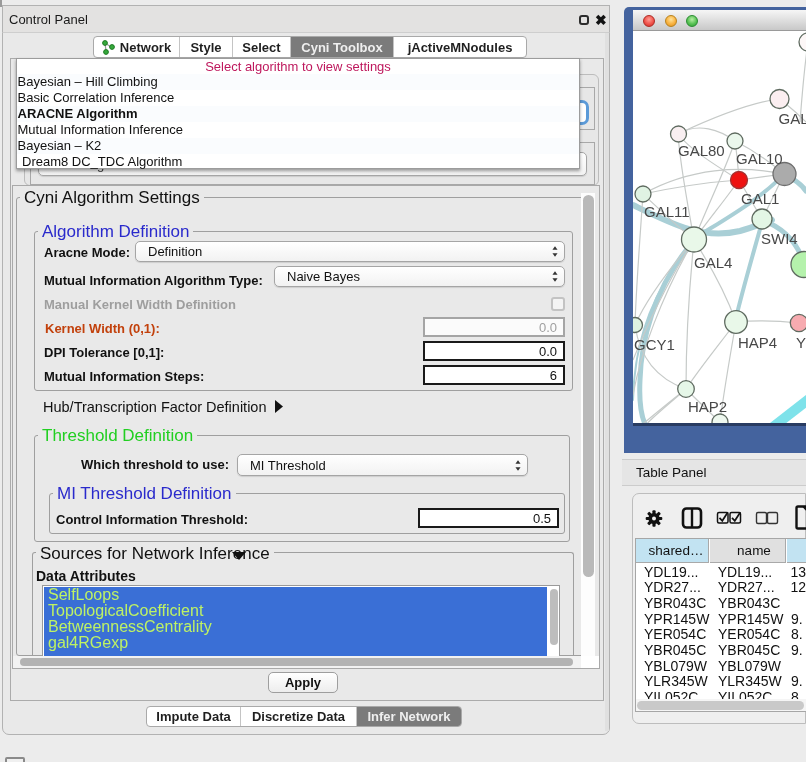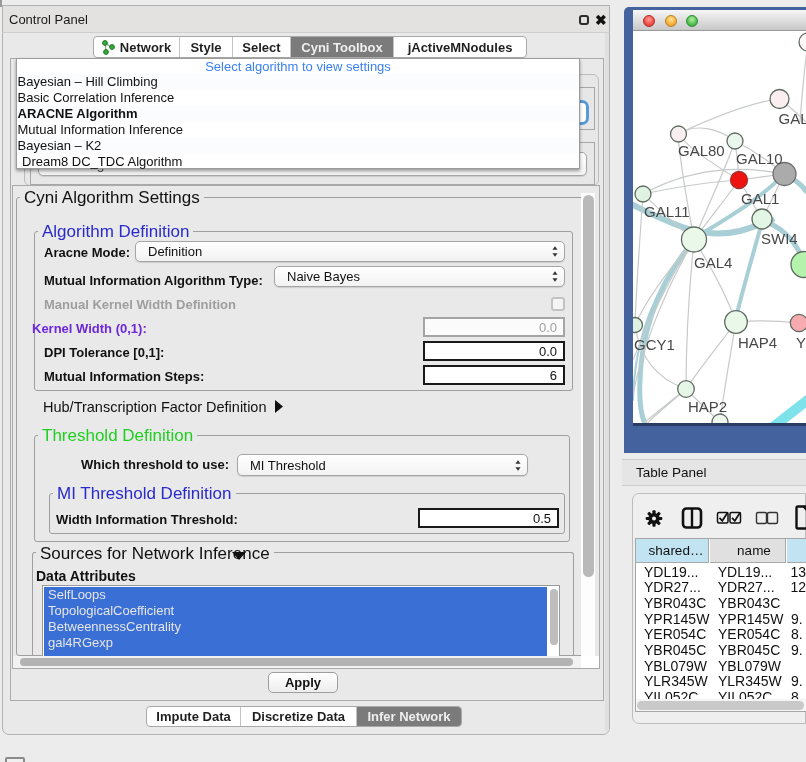--- a/index.html
+++ b/index.html
@@ -49,21 +49,21 @@
 
 <div class="abs" style="left:24px;top:74px;width:575px;height:112px;background:#e7e7e7;border:1px solid #bcbcbc;border-radius:6px"></div>
 <div class="abs" style="left:30px;top:87px;width:565px;height:43px;border:1px solid #a8a8a8"></div>
 <div class="abs" style="left:38px;top:100px;width:551px;height:25px;background:#fff;border:3px solid #5b9ad8;border-radius:7px"></div>
 <div class="abs" style="left:30px;top:142px;width:565px;height:43px;border:1px solid #a8a8a8"></div>
 <div class="combo" style="left:38px;top:152px;width:549px;height:24px">
     <span class="tx" style="left:58px;color:#333">galfiltered.sif default node</span>
   </div>
 
 <div class="abs" style="left:16px;top:58px;width:564px;height:111px;background:#fff;border:1px solid #9c9c9c;box-shadow:0 2px 3px rgba(40,40,40,.45)">
-  <div style="height:15px;text-align:center;color:#3b82f6;line-height:15px">Select algorithm to view settings</div>
+  <div style="height:15px;text-align:center;color:#be185d;line-height:15px">Select algorithm to view settings</div>
   <div style="height:16px;line-height:16px;padding-left:0.5px;background:#fafcfe">Bayesian – Hill Climbing</div>
   <div style="height:16px;line-height:16px;padding-left:0.5px">Basic Correlation Inference</div>
   <div style="height:16px;line-height:16px;padding-left:0.5px;background:#fafcfe" class="b">ARACNE Algorithm</div>
   <div style="height:16px;line-height:16px;padding-left:0.5px">Mutual Information Inference</div>
   <div style="height:16px;line-height:16px;padding-left:0.5px;background:#fafcfe">Bayesian – K2</div>
   <div style="height:16px;line-height:16px;padding-left:5px">Dream8 DC_TDC Algorithm</div>
 </div>
 
 <div class="abs" style="left:12px;top:185px;width:588px;height:484px;border:1px solid #a9a9a9"></div>
 
@@ -87,21 +87,21 @@
     <span class="tx">Naive Bayes</span>
     <svg class="arr" viewBox="0 0 7 12">
       <path d="M3.5 0 L6.5 4 L0.5 4 Z" fill="#333"></path>
       <path d="M3.5 12 L6.5 8 L0.5 8 Z" fill="#333"></path>
     </svg>
   </div>
 
 <div class="lbl b" style="left:44px;top:297px;color:#9e9e9e">Manual Kernel Width Definition</div>
 <div class="abs" style="left:551px;top:297px;width:14px;height:14px;background:#f4f4f4;border:2px solid #c3c3c3;border-radius:3px"></div>
 
-<div class="lbl b" style="left:32px;top:321px;color:#6d28d9">Kernel Width (0,1):</div>
+<div class="lbl b" style="left:45px;top:321px;color:#c2410c">Kernel Width (0,1):</div>
 <div class="fld" style="left:423px;top:317px;width:142px;height:20px;border-color:#a5a5a5;color:#a0a0a0;background:#fbfbfb">0.0</div>
 
 <div class="lbl b" style="left:44px;top:345px">DPI Tolerance [0,1]:</div>
 <div class="fld" style="left:423px;top:341px;width:142px;height:20px">0.0</div>
 
 <div class="lbl b" style="left:44px;top:369px">Mutual Information Steps:</div>
 <div class="fld" style="left:423px;top:365px;width:142px;height:20px">6</div>
 
 <div class="lbl" style="left:43px;top:399px;font-size:14.5px">Hub/Transcription Factor Definition</div>
 <svg class="abs" style="left:274px;top:400px" width="10" height="13" viewBox="0 0 10 13">
@@ -116,33 +116,33 @@
     <span class="tx">MI Threshold</span>
     <svg class="arr" viewBox="0 0 7 12">
       <path d="M3.5 0 L6.5 4 L0.5 4 Z" fill="#333"></path>
       <path d="M3.5 12 L6.5 8 L0.5 8 Z" fill="#333"></path>
     </svg>
   </div>
 
 <div class="grp" style="left:49px;top:493px;width:516px;height:41px"></div>
 <div class="gt" style="left:53px;top:486px;color:#2a2acc">MI Threshold Definition</div>
 
-<div class="lbl b" style="left:56px;top:512px">Width Information Threshold:</div>
+<div class="lbl b" style="left:56px;top:512px">Control Information Threshold:</div>
 <div class="fld" style="left:418px;top:508px;width:141px;height:20px">0.5</div>
 
 <div class="grp" style="left:32px;top:552px;width:542px;height:104px;border-bottom:none;border-radius:3px 3px 0 0"></div>
 <div class="gt" style="left:36px;top:546px">Sources for Network Inference</div>
 <svg class="abs" style="left:232px;top:551px" width="14" height="10" viewBox="0 0 14 10">
     <path d="M0 1 L14 1 L7 9 Z" fill="#111"></path>
   </svg>
 
 <div class="lbl b" style="left:36px;top:568px;font-size:14px">Data Attributes</div>
 
 <div class="abs" style="left:42px;top:584.5px;width:518px;height:72px;background:#fff;border:1px solid #999;border-bottom:none">
-  <div class="abs" style="left:1px;top:1px;width:503px;height:69px;background:#3a6fd6;color:#e5e5e5;font-size:13px">
+  <div class="abs" style="left:1px;top:1px;width:503px;height:69px;background:#3a6fd6;color:#bef264;font-size:16px">
     <div style="height:16px;line-height:16px;padding-left:4px">SelfLoops</div>
     <div style="height:16px;line-height:16px;padding-left:4px">TopologicalCoefficient</div>
     <div style="height:16px;line-height:16px;padding-left:4px">BetweennessCentrality</div>
     <div style="height:16px;line-height:16px;padding-left:4px">gal4RGexp</div>
   </div>
   <div class="abs" style="left:507px;top:3px;width:8px;height:56px;background:#bdbdbd;border-radius:4px"></div>
 </div>
 
 <div class="abs" style="left:581px;top:193px;width:14px;height:463px;background:#fdfdfd"></div>
 <div class="abs" style="left:582.5px;top:195px;width:11px;height:382px;background:#b9b9b9;border-radius:6px"></div>

